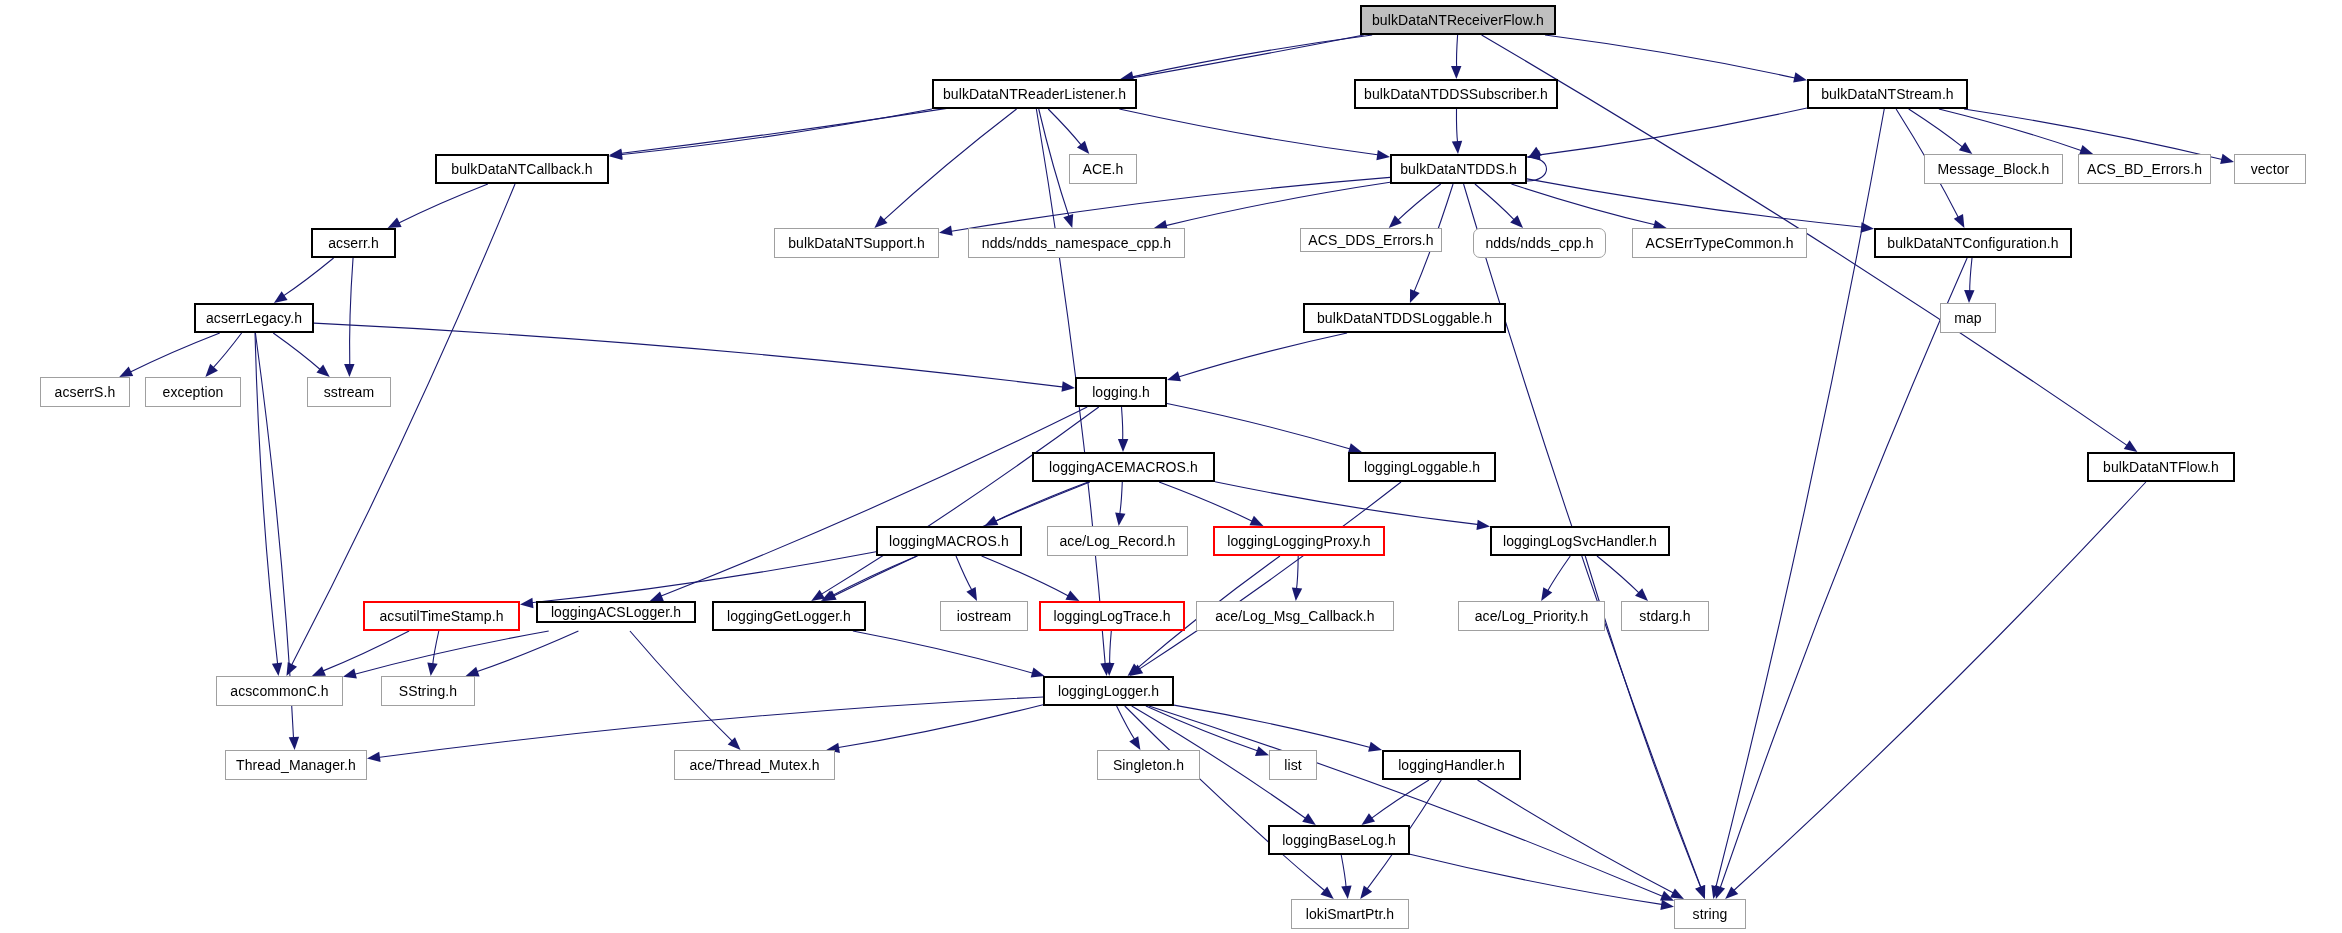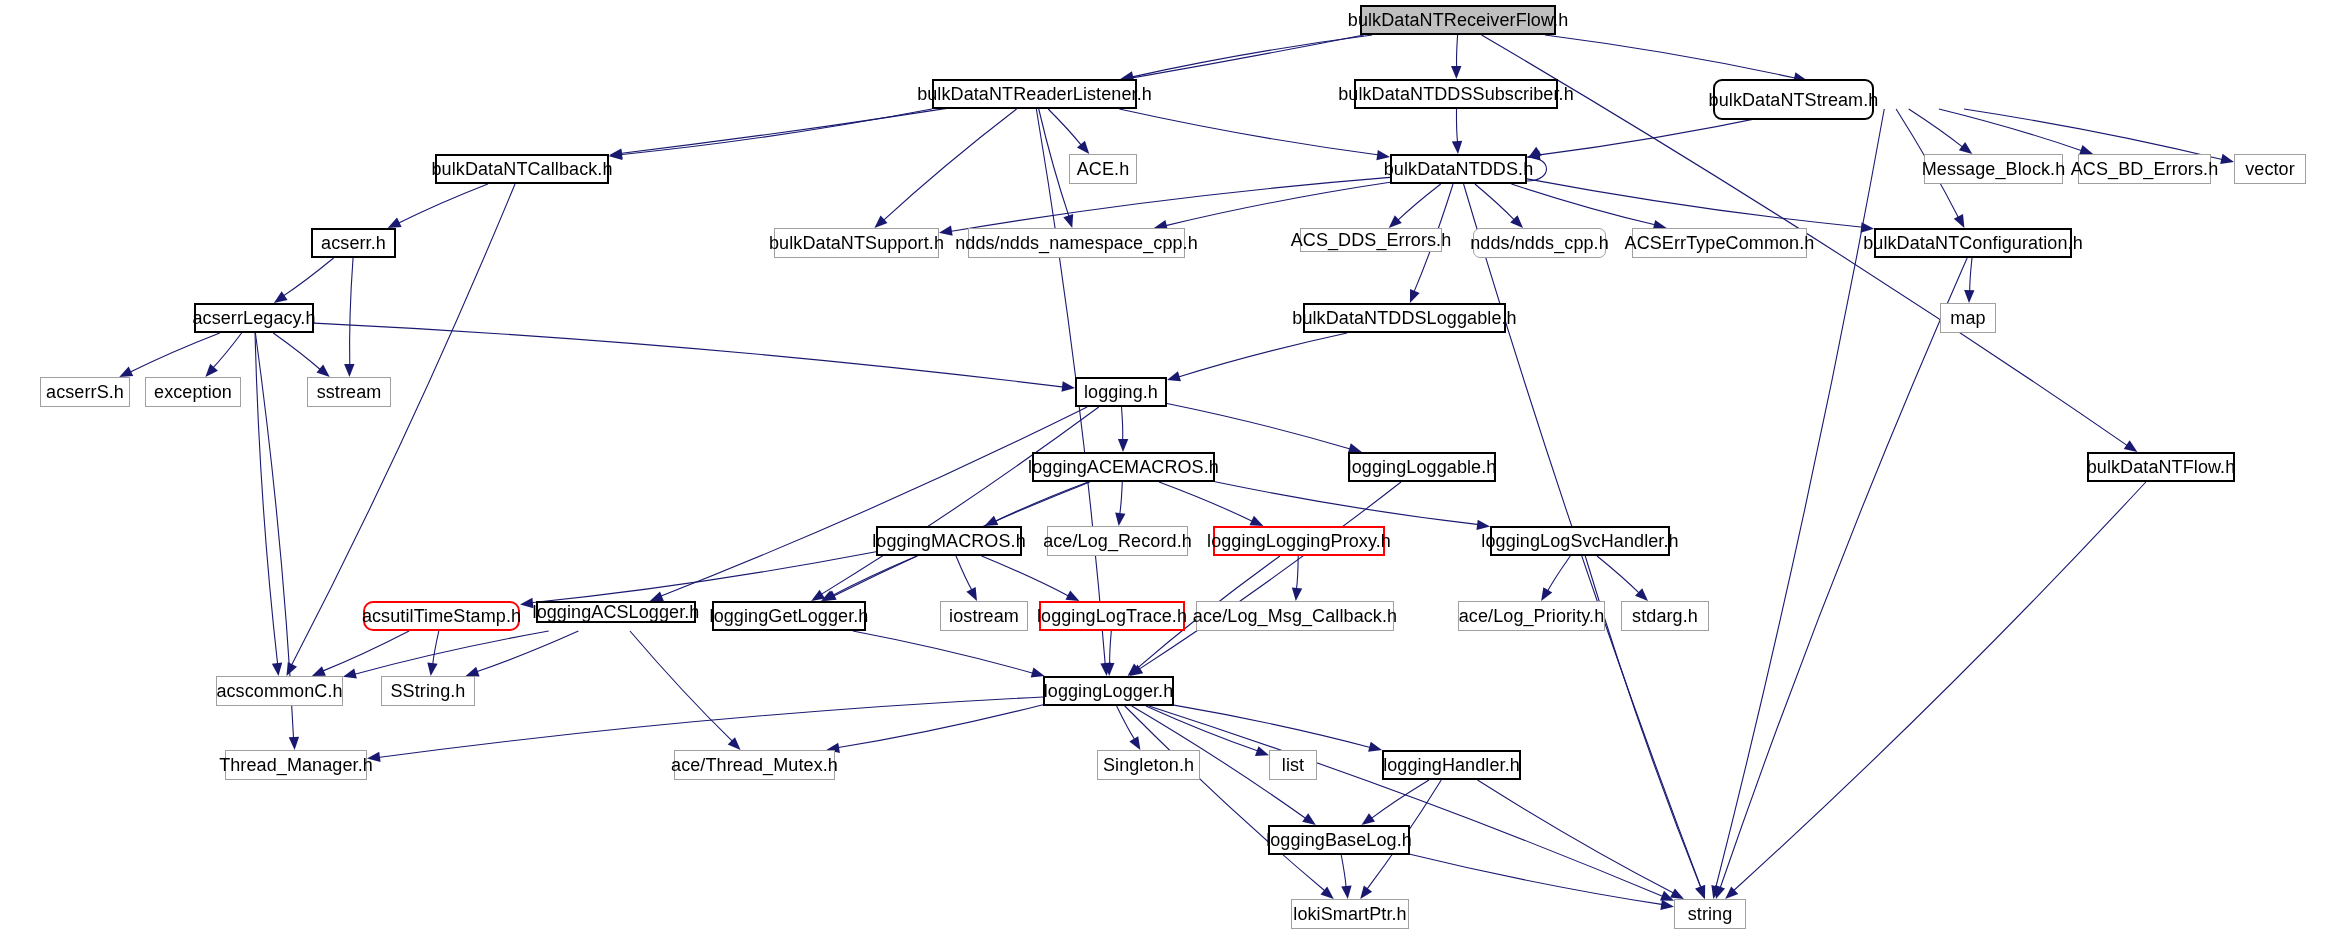--- a/index.html
+++ b/index.html
@@ -26,21 +26,21 @@
   }
   .node {
     position: absolute;
     box-sizing: border-box;
     display: flex;
     align-items: center;
     justify-content: center;
     background: #ffffff;
     border: 1px solid #a0a0a0;
     color: #000000;
-    font-size: 18px;
+    font-size: 14px;
     line-height: 1;
     white-space: nowrap;
     letter-spacing: 0.1px;
   }
   .node.kind-local {
     border: 2px solid #000000;
   }
   .node.kind-root {
     border: 2px solid #000000;
     background: #bfbfbf;
@@ -222,21 +222,21 @@
   <div id="node-layer">
       <div class="node kind-root" style="left: 1360px; top: 5px; width: 196px; height: 30px;">
         <span class="node-label">bulkDataNTReceiverFlow.h</span>
       </div>
       <div class="node kind-local" style="left: 932px; top: 79px; width: 205px; height: 30px;">
         <span class="node-label">bulkDataNTReaderListener.h</span>
       </div>
       <div class="node kind-local" style="left: 1354px; top: 79px; width: 204px; height: 30px;">
         <span class="node-label">bulkDataNTDDSSubscriber.h</span>
       </div>
-      <div class="node kind-local" style="left: 1713px; top: 79px; width: 161px; height: 41px; border-radius: 9px;">
+      <div class="node kind-local" style="left: 1807px; top: 79px; width: 161px; height: 30px;">
         <span class="node-label">bulkDataNTStream.h</span>
       </div>
       <div class="node kind-local" style="left: 435px; top: 154px; width: 174px; height: 30px;">
         <span class="node-label">bulkDataNTCallback.h</span>
       </div>
       <div class="node kind-system" style="left: 1069px; top: 154px; width: 68px; height: 30px;">
         <span class="node-label">ACE.h</span>
       </div>
       <div class="node kind-local" style="left: 1390px; top: 154px; width: 137px; height: 30px;">
         <span class="node-label">bulkDataNTDDS.h</span>
@@ -306,21 +306,21 @@
       </div>
       <div class="node kind-system" style="left: 1047px; top: 526px; width: 141px; height: 30px;">
         <span class="node-label">ace/Log_Record.h</span>
       </div>
       <div class="node kind-highlight" style="left: 1213px; top: 526px; width: 172px; height: 30px;">
         <span class="node-label">loggingLoggingProxy.h</span>
       </div>
       <div class="node kind-local" style="left: 1490px; top: 526px; width: 180px; height: 30px;">
         <span class="node-label">loggingLogSvcHandler.h</span>
       </div>
-      <div class="node kind-highlight" style="left: 363px; top: 601px; width: 157px; height: 30px; border-radius: 10px;">
+      <div class="node kind-highlight" style="left: 363px; top: 601px; width: 157px; height: 30px;">
         <span class="node-label">acsutilTimeStamp.h</span>
       </div>
       <div class="node kind-local" style="left: 536px; top: 601px; width: 160px; height: 22px; text-align: right;">
         <span class="node-label">loggingACSLogger.h</span>
       </div>
       <div class="node kind-local" style="left: 712px; top: 601px; width: 154px; height: 30px;">
         <span class="node-label">loggingGetLogger.h</span>
       </div>
       <div class="node kind-system" style="left: 940px; top: 601px; width: 88px; height: 30px;">
         <span class="node-label">iostream</span>

